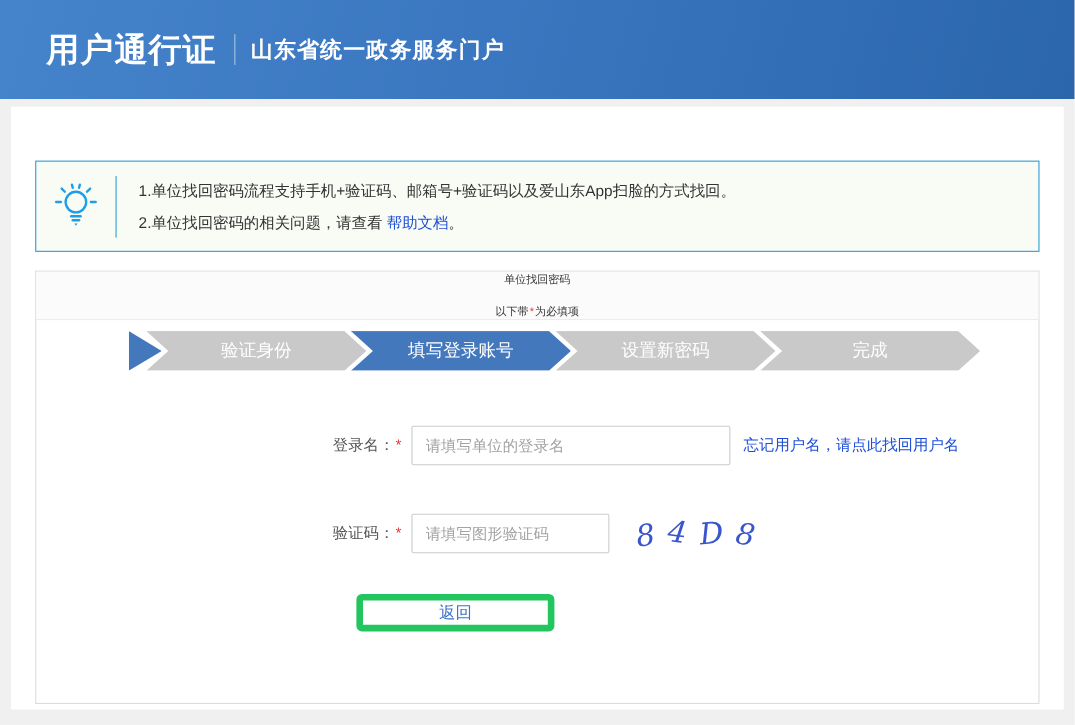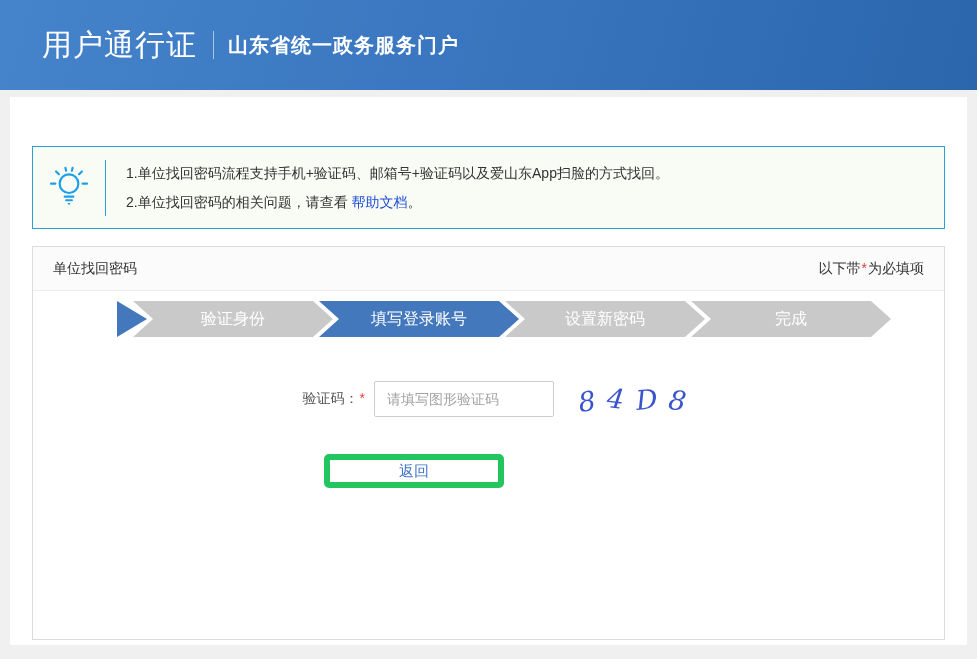--- a/index.html
+++ b/index.html
@@ -12,21 +12,21 @@
   }
   
   .topbar {
     height: 90px;
     background: linear-gradient(105deg, #4583cb 0%, #3a77c0 45%, #2b66ac 100%);
     display: flex;
     align-items: center;
     padding-left: 42px;
   }
   .brand { display: flex; align-items: center; color: #fff; }
-  .brand-title { font-size: 30px; font-weight: normal; letter-spacing: 1px; }
+  .brand-title { font-size: 30px; font-weight: bold; letter-spacing: 1px; }
   .brand-divider {
     width: 1px; height: 28px;
     background: rgba(255,255,255,0.55);
     margin: 0 14px 0 16px;
   }
   .brand-subtitle { font-size: 20px; font-weight: bold; letter-spacing: 1px; }
 
   
   .card {
     background: #fff;
@@ -64,22 +64,23 @@
     background: #fff;
   }
   .panel-header {
     height: 44px;
     background: #fbfbfb;
     border-bottom: 1px solid #ececec;
     display: flex;
     align-items: center;
     justify-content: space-between;
     padding: 0 20px;
-    font-size: 14px;
+    font-size: 10px;
     color: #333;
+    flex-direction: column;
   }
   .star { color: #e63c3c; padding: 0 1px; }
 
   
   .stepper {
     margin: 10px 0 0 84px;
     height: 36px;
     display: flex;
     align-items: stretch;
   }
@@ -230,20 +231,25 @@
           <span>填写登录账号</span>
         </div>
         <div class="step">
           <span>设置新密码</span>
         </div>
         <div class="step">
           <span>完成</span>
         </div>
       </div>
 
+      <div class="form-row row-login">
+        <span class="field-label"><span>登录名：</span><span class="star">*</span></span>
+        <input class="text-input login-input" type="text" placeholder="请填写单位的登录名" style="">
+        <a class="link forgot-link">忘记用户名，请点此找回用户名</a>
+      </div>
 
       <div class="form-row row-captcha">
         <span class="field-label"><span>验证码：</span><span class="star">*</span></span>
         <input class="text-input captcha-input" type="text" placeholder="请填写图形验证码" style="">
         <div class="captcha-img">
           <span class="captcha-char">8</span>
           <span class="captcha-char">4</span>
           <span class="captcha-char">D</span>
           <span class="captcha-char">8</span>
         </div>

